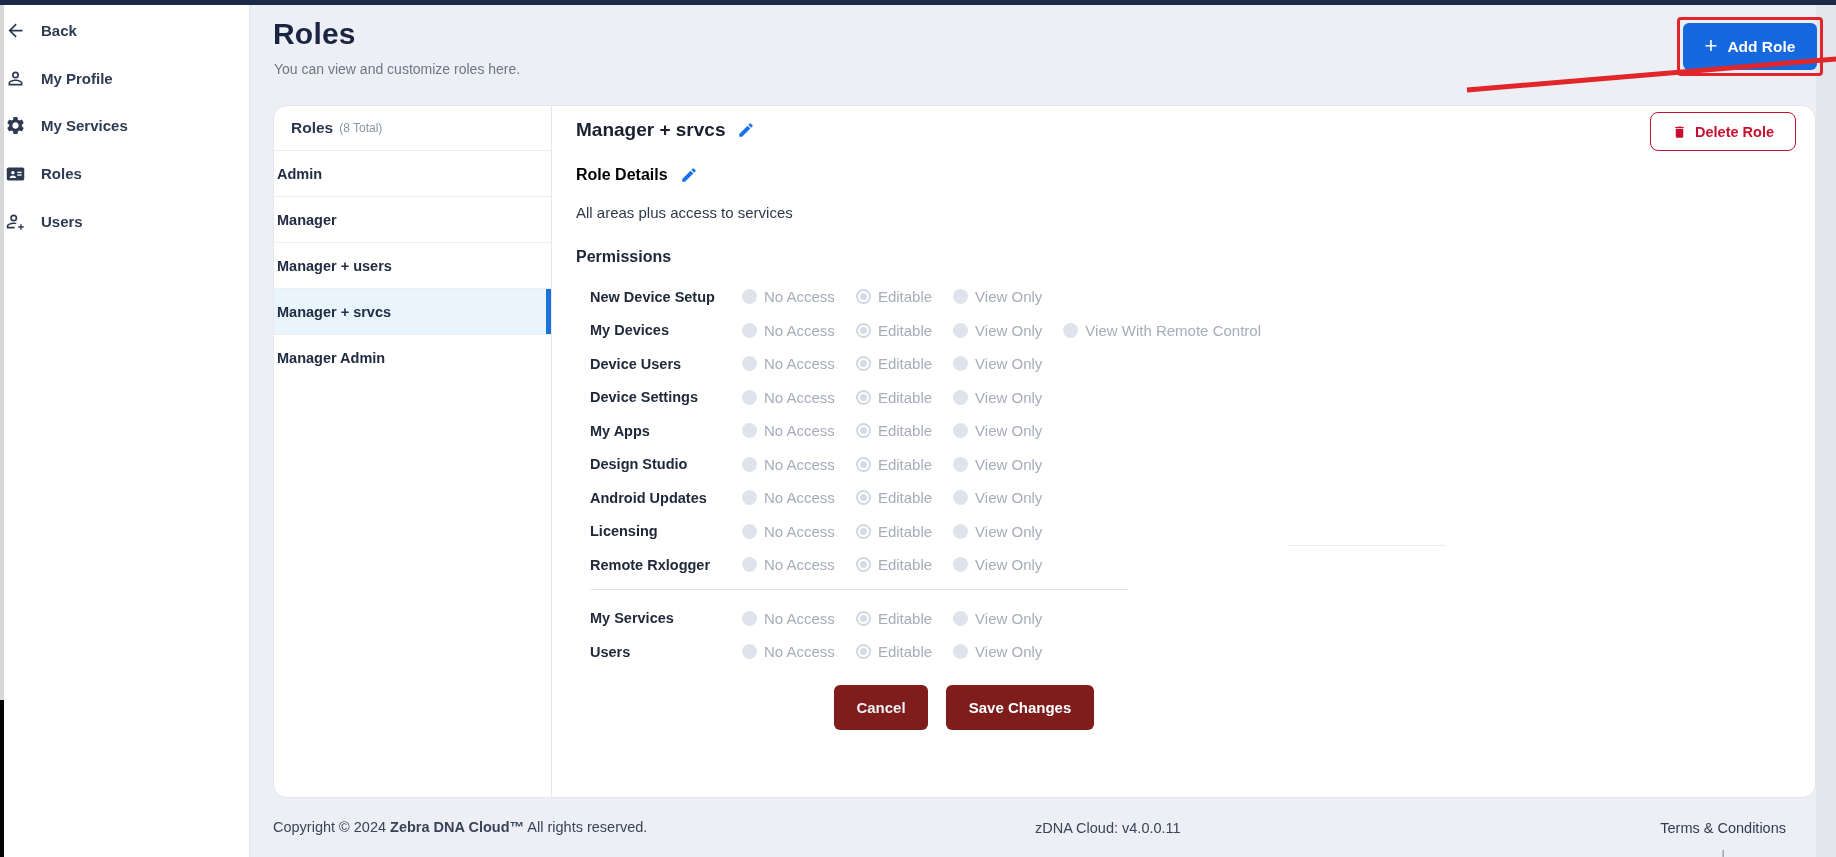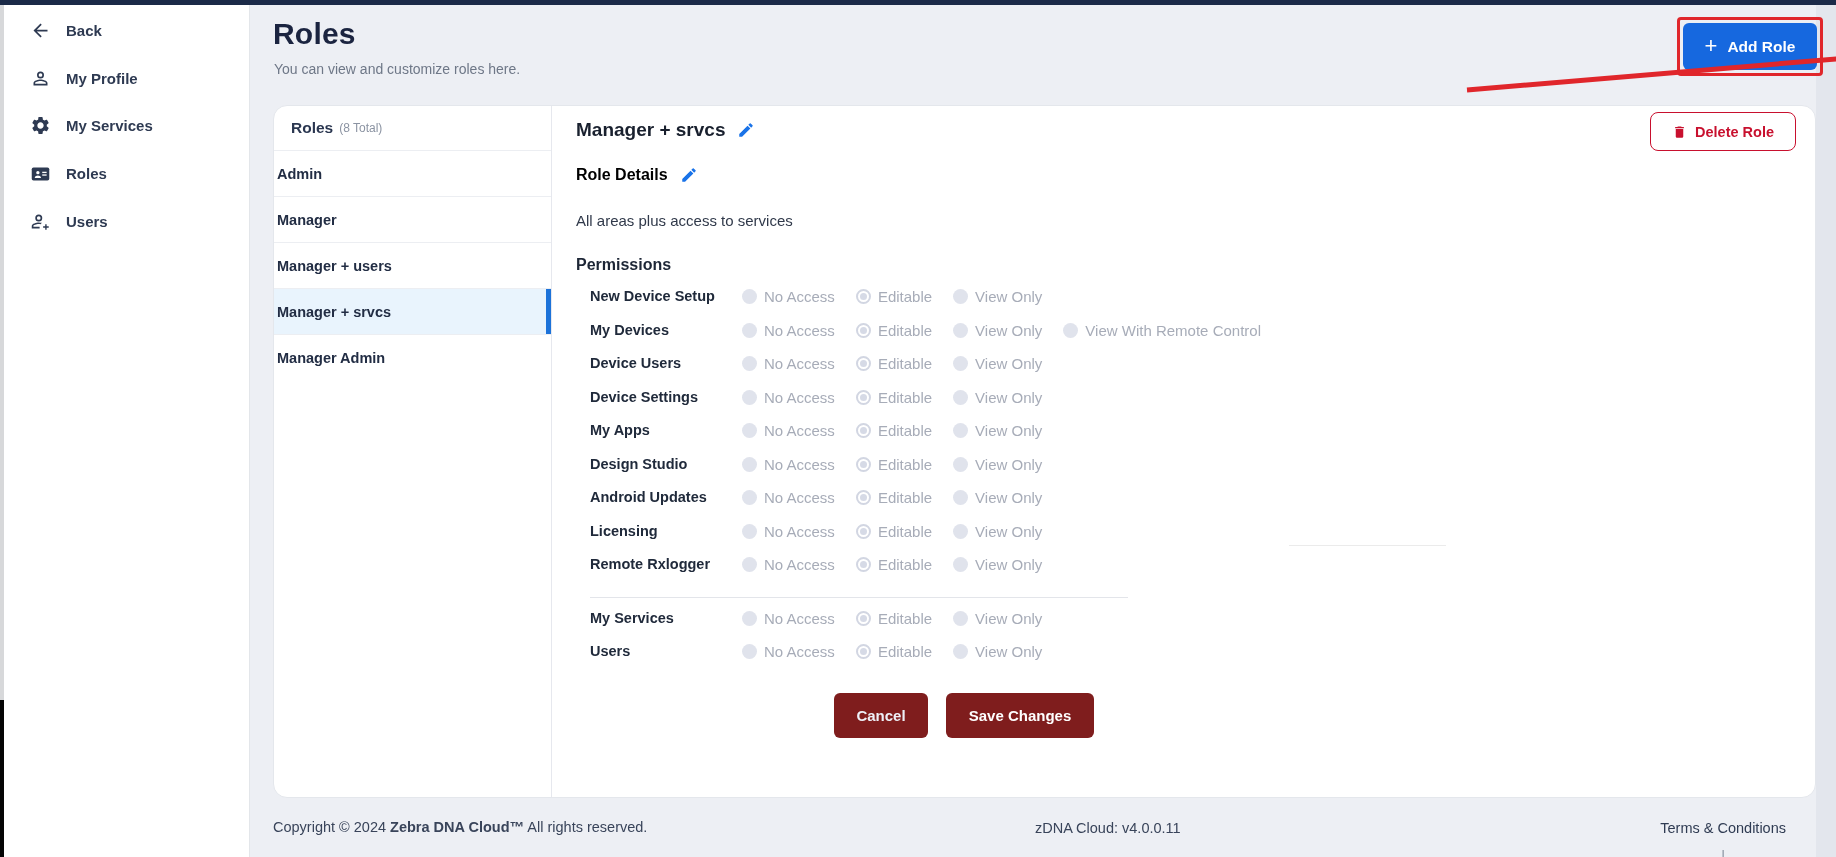--- a/index.html
+++ b/index.html
@@ -9,21 +9,21 @@
 
   
   .topbar { position:absolute; left:0; top:0; width:1836px; height:5px; background:#1b2a48; }
   .edge-top { position:absolute; left:0; top:5px; width:4px; height:695px; background:#d7d8da; }
   .edge-bottom { position:absolute; left:0; top:700px; width:4px; height:157px; background:#050505; }
   .right-gutter { position:absolute; left:1816px; top:5px; width:20px; height:852px; background:#e3e6ed; }
 
   
   .sidebar { position:absolute; left:4px; top:5px; width:246px; height:852px; background:#fff;
     border-right:1px solid #e3e6ea; padding-top:2px; }
-  .side-item { display:flex; align-items:center; height:47.6px; padding-left:25px; cursor:pointer;
+  .side-item { display:flex; align-items:center; height:47.6px; cursor:pointer;
     color:#2e3a52; font-size:15px; font-weight:700; }
   .side-icon { width:22px; height:22px; margin-right:15px; display:inline-flex; align-items:center; justify-content:center; }
   .side-icon svg { width:21px; height:21px; fill:#2e3a52; }
 
   
   .main { position:absolute; left:250px; top:5px; width:1566px; height:795px; background:#edeff4; }
   .page-title { position:absolute; left:23px; top:12px; font-size:30px; font-weight:700; color:#1b2440; letter-spacing:.2px; }
   .page-subtitle { position:absolute; left:24px; top:56px; font-size:14px; color:#6e7787; }
 
   
@@ -53,25 +53,25 @@
   .edit-icon { width:18px; height:18px; cursor:pointer; display:inline-flex; }
   .edit-icon svg { width:18px; height:18px; fill:#1a73e8; }
 
   .delete-role-btn { position:absolute; top:6px; right:19px; width:146px; height:39px; background:#fff;
     border:1.5px solid #c8102e; border-radius:8px; color:#c8102e; font-family:inherit; font-size:14.5px;
     font-weight:700; display:flex; align-items:center; justify-content:center; gap:8px; cursor:pointer; }
   .delete-role-btn svg { width:15px; height:16px; fill:#c8102e; }
 
   .section-heading { display:flex; align-items:center; gap:12px; margin-top:20px; font-size:16px;
     font-weight:700; color:#000000; height:22px; }
-  .description { margin-top:26px; font-size:15px; color:#30394a; height:20px; }
+  .description { margin-top:18px; font-size:15px; color:#30394a; height:20px; }
   .permissions-heading { margin-top:24px; font-size:16px; font-weight:700; color:#1d2636; height:22px; }
 
   .perm-rows { margin-top:10px; }
-  .perm-row { display:flex; align-items:flex-start; height:33.5px; margin-left:14px; }
+  .perm-row { display:flex; align-items:center; height:33.5px; margin-left:14px; }
   .perm-label { width:152px; flex:none; font-size:14.5px; font-weight:700; color:#202a3b; }
   .opts { display:flex; align-items:center; }
   .opt { display:flex; align-items:center; gap:7px; margin-right:21px; cursor:default; }
   .radio { width:15px; height:15px; border-radius:50%; background:#e0e3ec; flex:none; }
   .radio.sel { background:#fff; border:2px solid #d2d6e2; position:relative; }
   .radio.sel::after { content:''; position:absolute; inset:2px; border-radius:50%; background:#d6dae6; }
   .opt-label { font-size:15px; color:#a7acb8; }
 
   .perm-divider { margin:7px 0 12px 14px; width:538px; height:1px; background:#e3e5ea; }
   .artifact-line { position:absolute; left:737px; top:439px; width:157px; height:1px; background:#ebebeb; }

